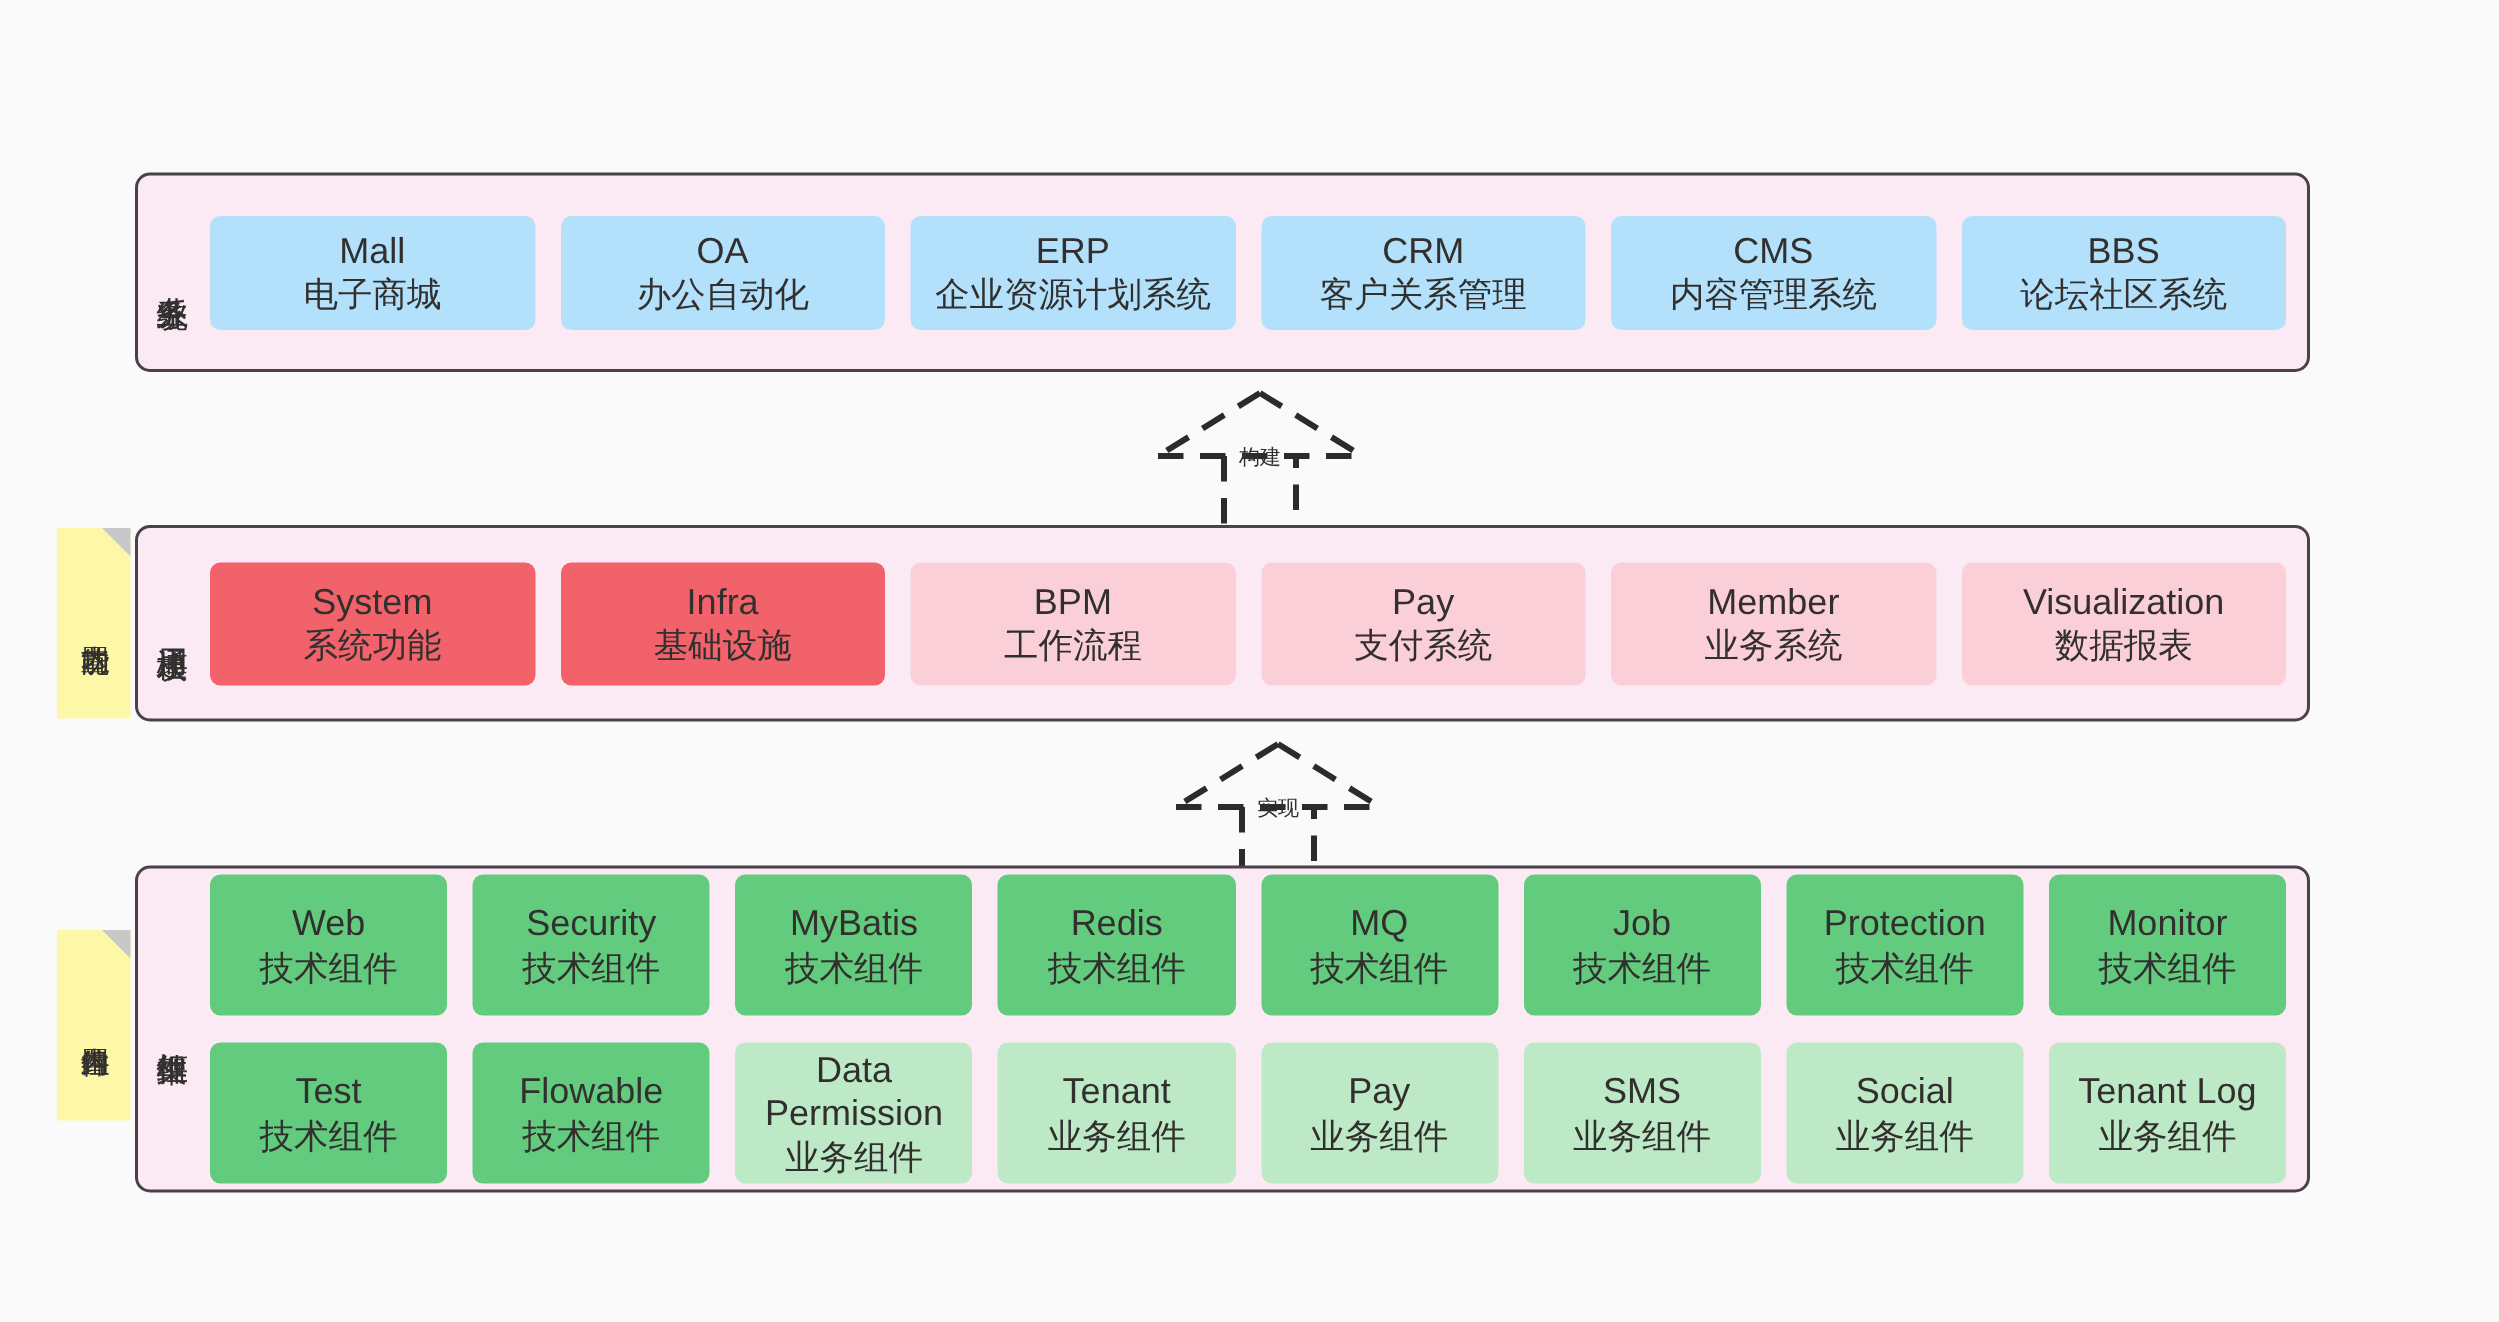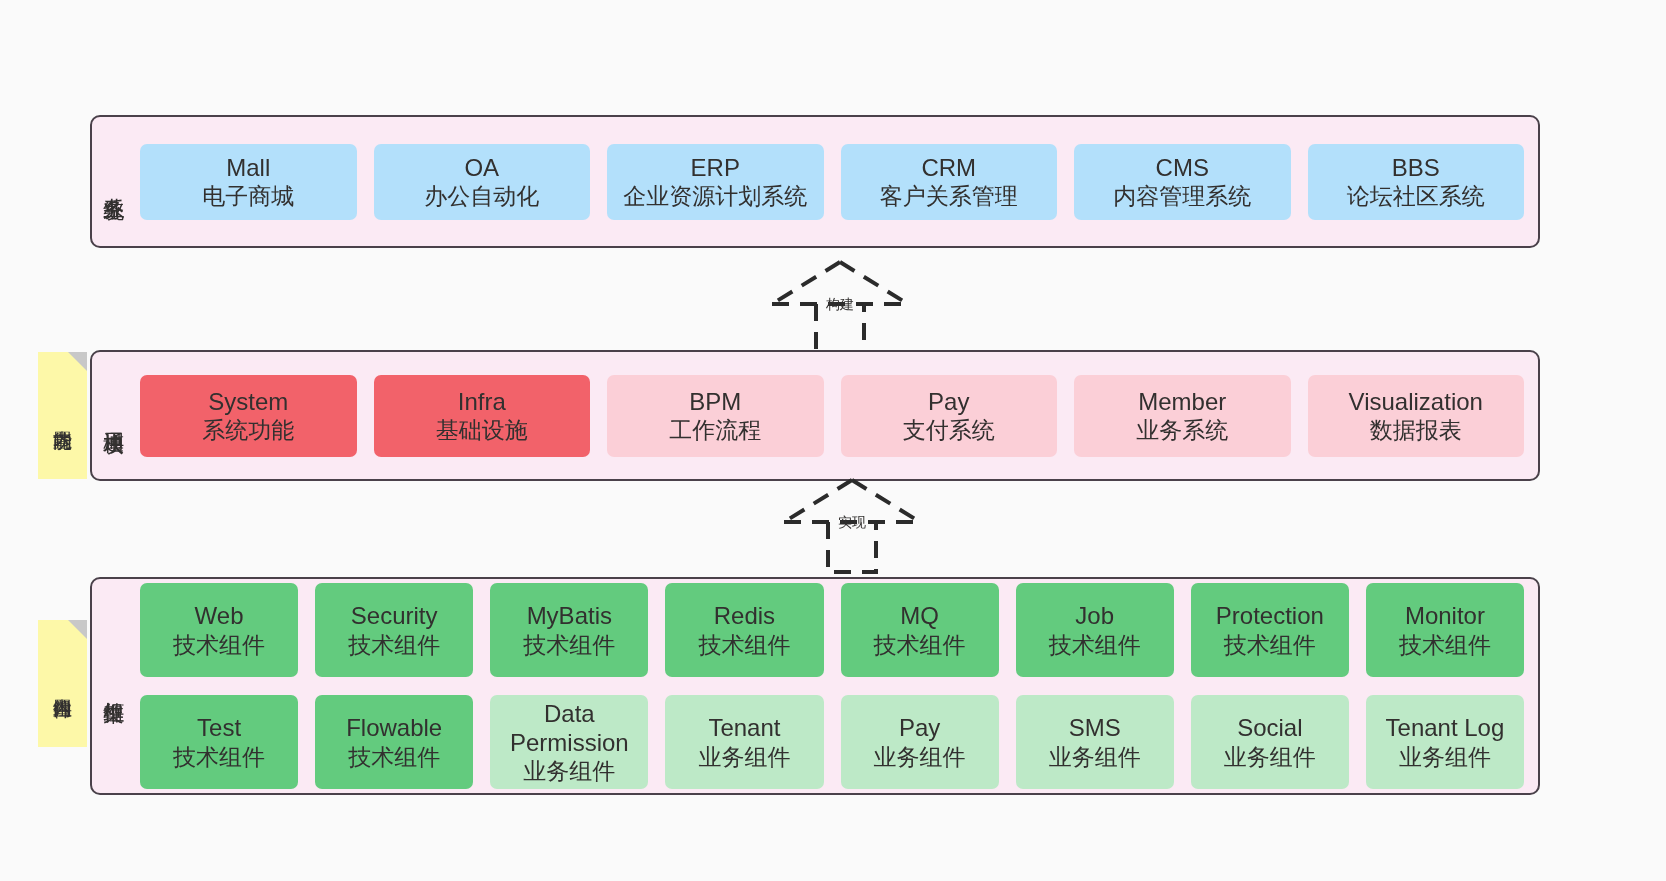--- a/index.html
+++ b/index.html
@@ -128,21 +128,21 @@
     left: 50%;
     top: 38px;
     transform: translateX(-50%);
     font-size: 14px;
     color: #32302f;
     background: transparent;
     white-space: nowrap;
     user-select: none;
   }
   .arrow-build   { left: 760px; top: 258px; }
-  .arrow-realize { left: 772px; top: 476px; }
+  .arrow-realize { left: 772px; top: 492px; }
 </style>
 </head>
 <body>
 
 <div class="layer layer-business">
   <div class="layer-title">业务系统</div>
   <div class="layer-body">
     <div class="row">
       <div class="node">
         <span class="n-main">Mall</span>

